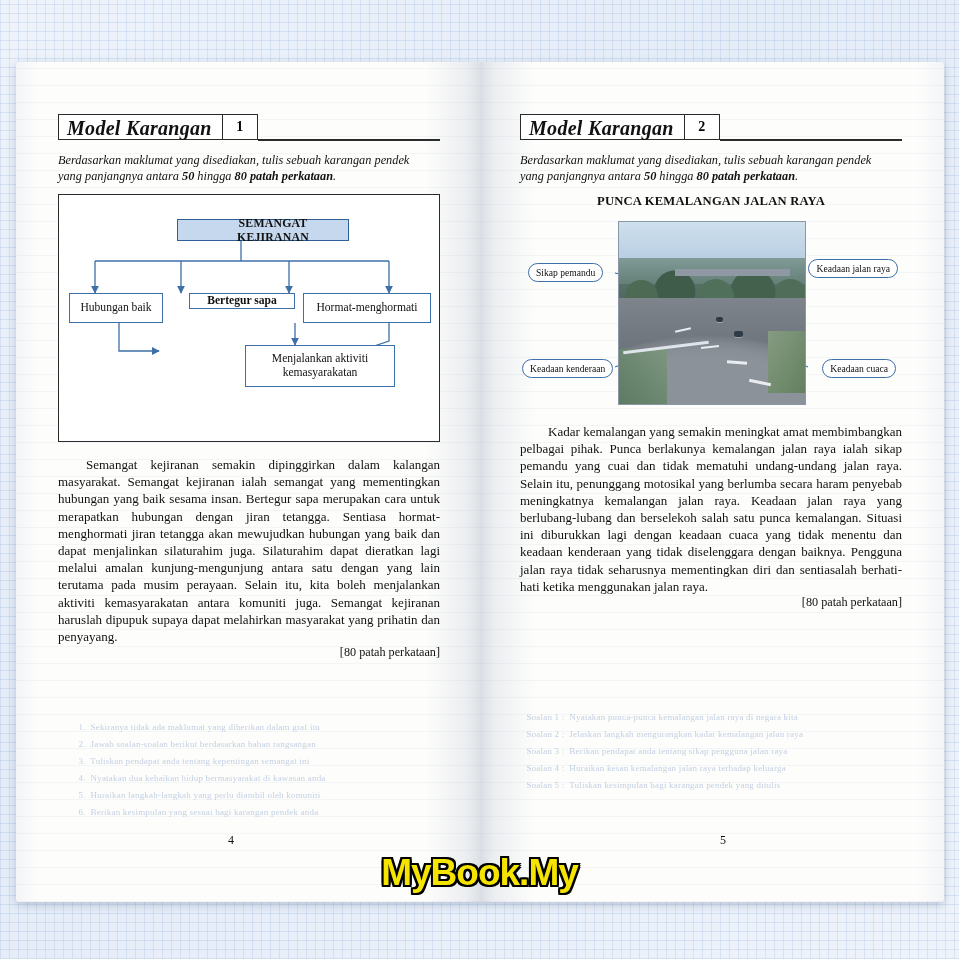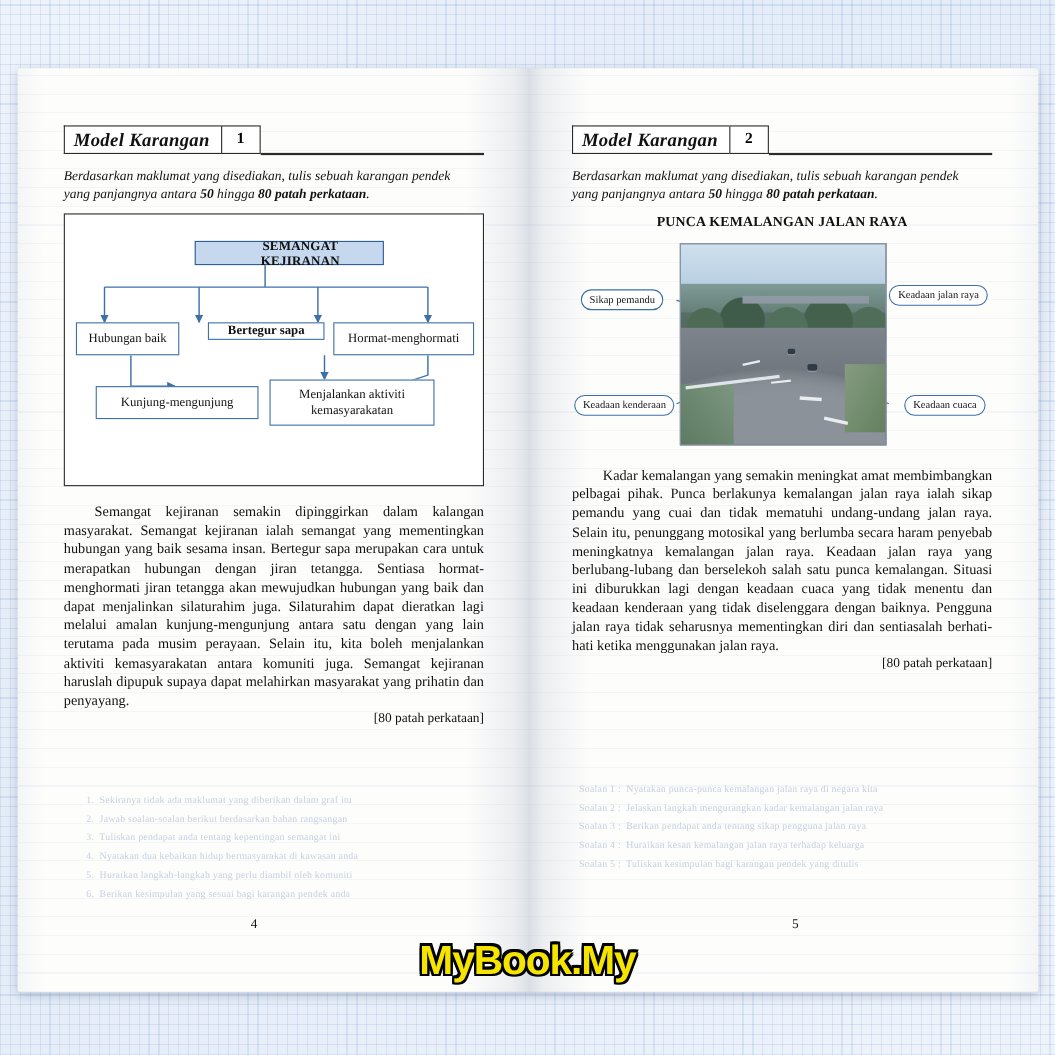--- a/index.html
+++ b/index.html
@@ -87,21 +87,21 @@
     height: 26px;
     margin-bottom: 12px;
   }
   .model-head .title-box {
     border: 1px solid #2b2b2b;
     border-right: none;
     padding: 2px 10px 0 8px;
     font-family: "Liberation Serif", serif;
     font-weight: bold;
     font-style: italic;
-    font-size: 17px;
+    font-size: 20px;
     color: #111;
     letter-spacing: .3px;
     display: flex;
     align-items: center;
     background: #fff;
   }
   .model-head .num-box {
     border: 1px solid #2b2b2b;
     width: 34px;
     display: flex;
@@ -358,21 +358,20 @@
             <path d="M330,128 L330,146 L300,156" marker-end="url(#ar)"></path>
           </g>
         </svg>
 
         <div class="node root" style="left:118px; top:24px; width:172px; height:22px;padding-left:24px;">SEMANGAT KEJIRANAN</div>
 
         <div class="node" style="left:10px; top:98px; width:94px; height:30px;">Hubungan baik</div>
         <div class="node" style="left:130px; top:98px; width:106px; height:16px;font-weight:bold;">Bertegur sapa</div>
         <div class="node" style="left:244px; top:98px; width:128px; height:30px;">Hormat-menghormati</div>
 
-        <div class="node" style="left:28px; top:156px; width:148px; height:30px;">Kunjung-mengunjung</div>
         <div class="node" style="left:186px; top:150px; width:150px; height:42px;">Menjalankan aktiviti kemasyarakatan</div>
       </div>
 
       <div class="body-par">Semangat kejiranan semakin dipinggirkan dalam kalangan masyarakat. Semangat kejiranan ialah semangat yang mementingkan hubungan yang baik sesama insan. Bertegur sapa merupakan cara untuk merapatkan hubungan dengan jiran tetangga. Sentiasa hormat-menghormati jiran tetangga akan mewujudkan hubungan yang baik dan dapat menjalinkan silaturahim juga. Silaturahim dapat dieratkan lagi melalui amalan kunjung-mengunjung antara satu dengan yang lain terutama pada musim perayaan. Selain itu, kita boleh menjalankan aktiviti kemasyarakatan antara komuniti juga. Semangat kejiranan haruslah dipupuk supaya dapat melahirkan masyarakat yang prihatin dan penyayang.</div>
       <div class="word-count">[80 patah perkataan]</div>
     </div>
 
     <div class="ghost-block" style="left:60px; top:640px; width:350px;">
  1.  Sekiranya tidak ada maklumat yang diberikan dalam graf itu
  2.  Jawab soalan-soalan berikut berdasarkan bahan rangsangan

